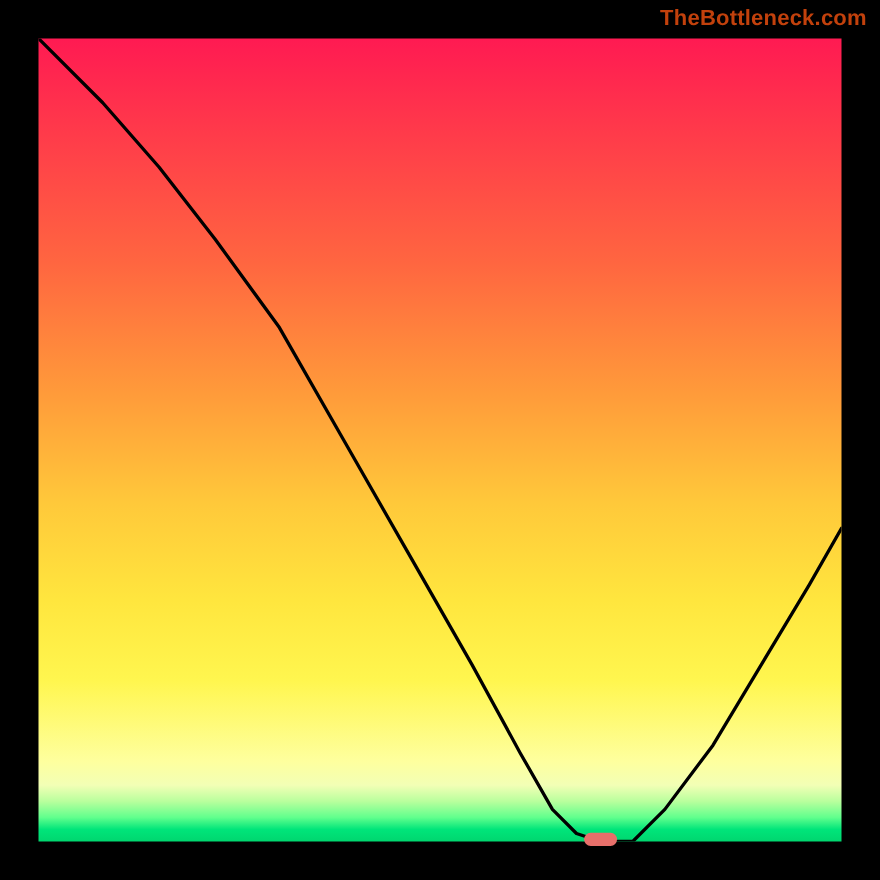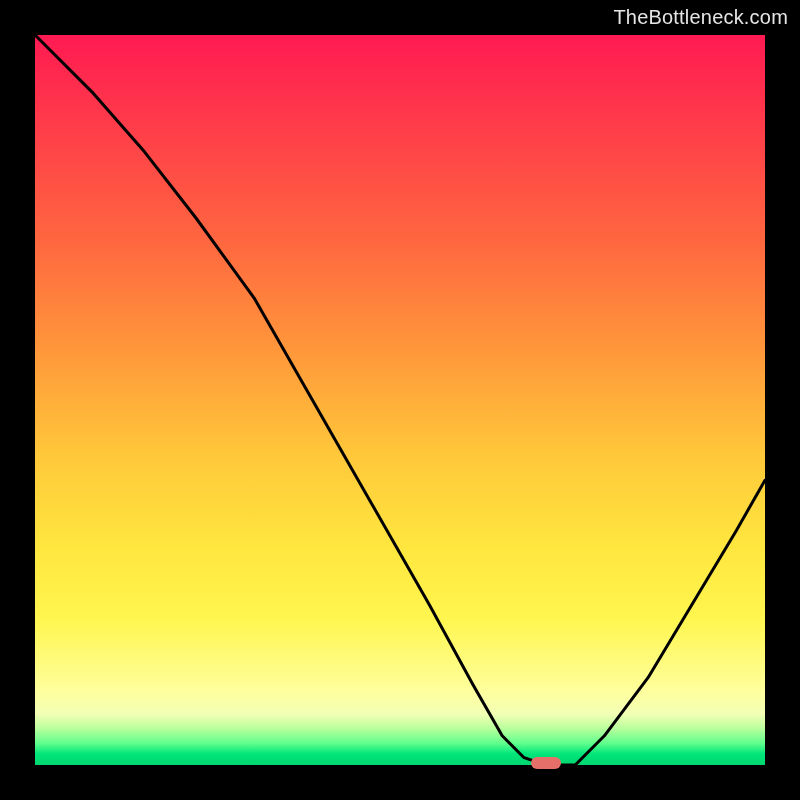--- a/index.html
+++ b/index.html
@@ -51,23 +51,23 @@
   }
   .marker {
     position: absolute;
     background: #e76f6a;
     border-radius: 8px;
   }
   .watermark {
     position: absolute;
     top: 6px;
     right: 12px;
-    color: #e5e5e5;
+    color: #c2410c;
     font-size: 20px;
-    font-weight: 400;
+    font-weight: 700;
     letter-spacing: 0.2px;
     user-select: none;
   }
 </style>
 </head>
 <body>
 
 <div class="frame">
 
   <div class="plot-area">

